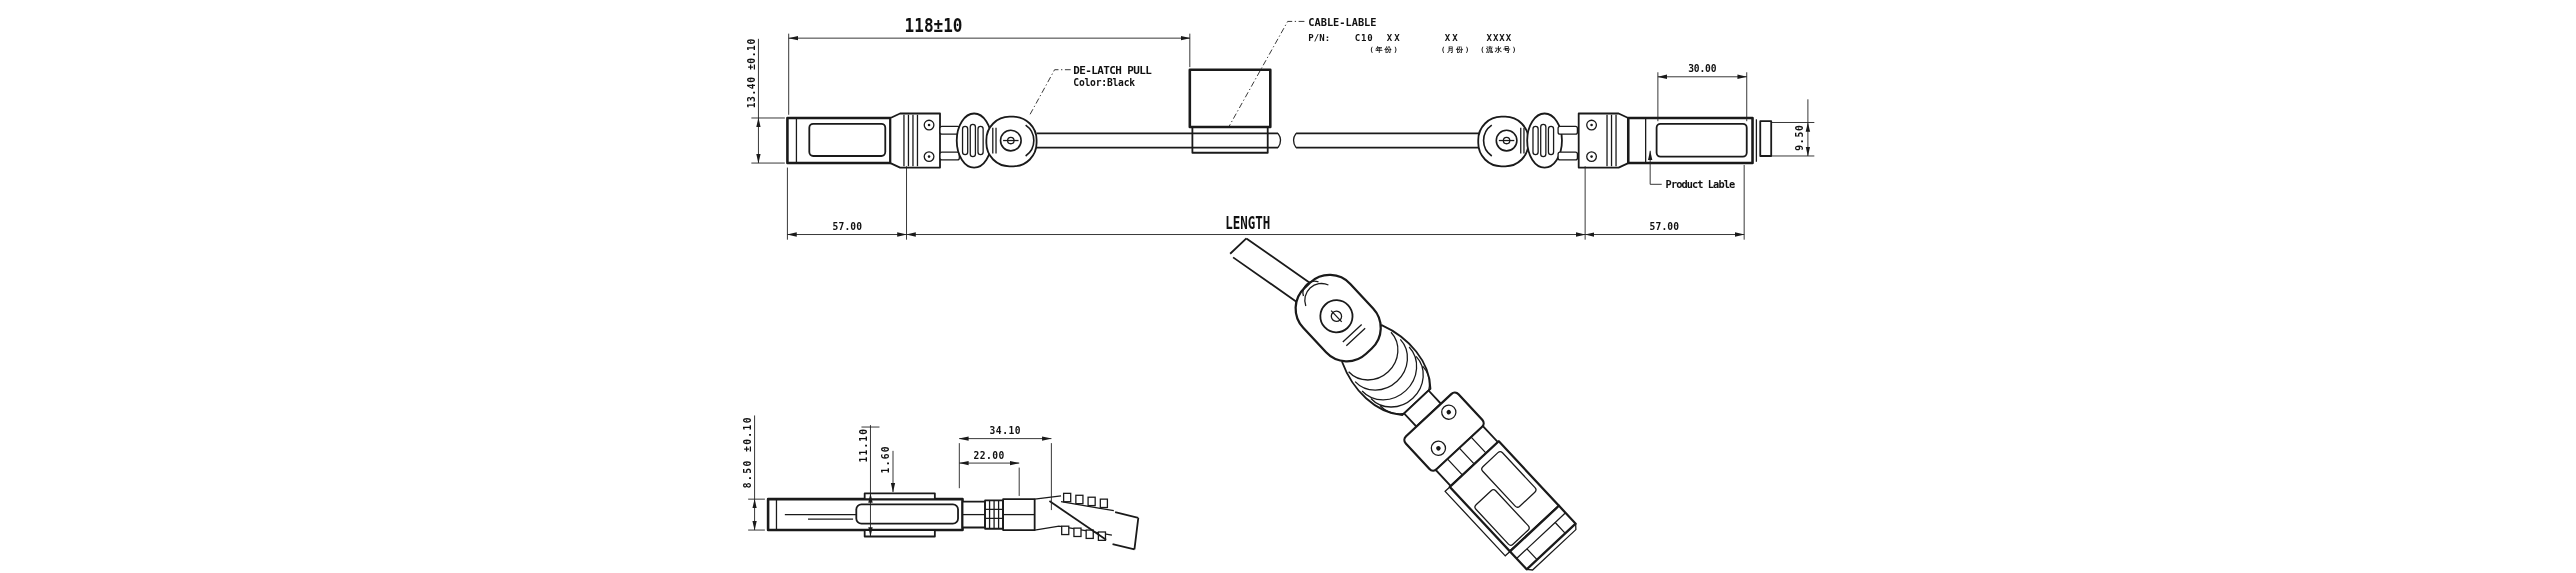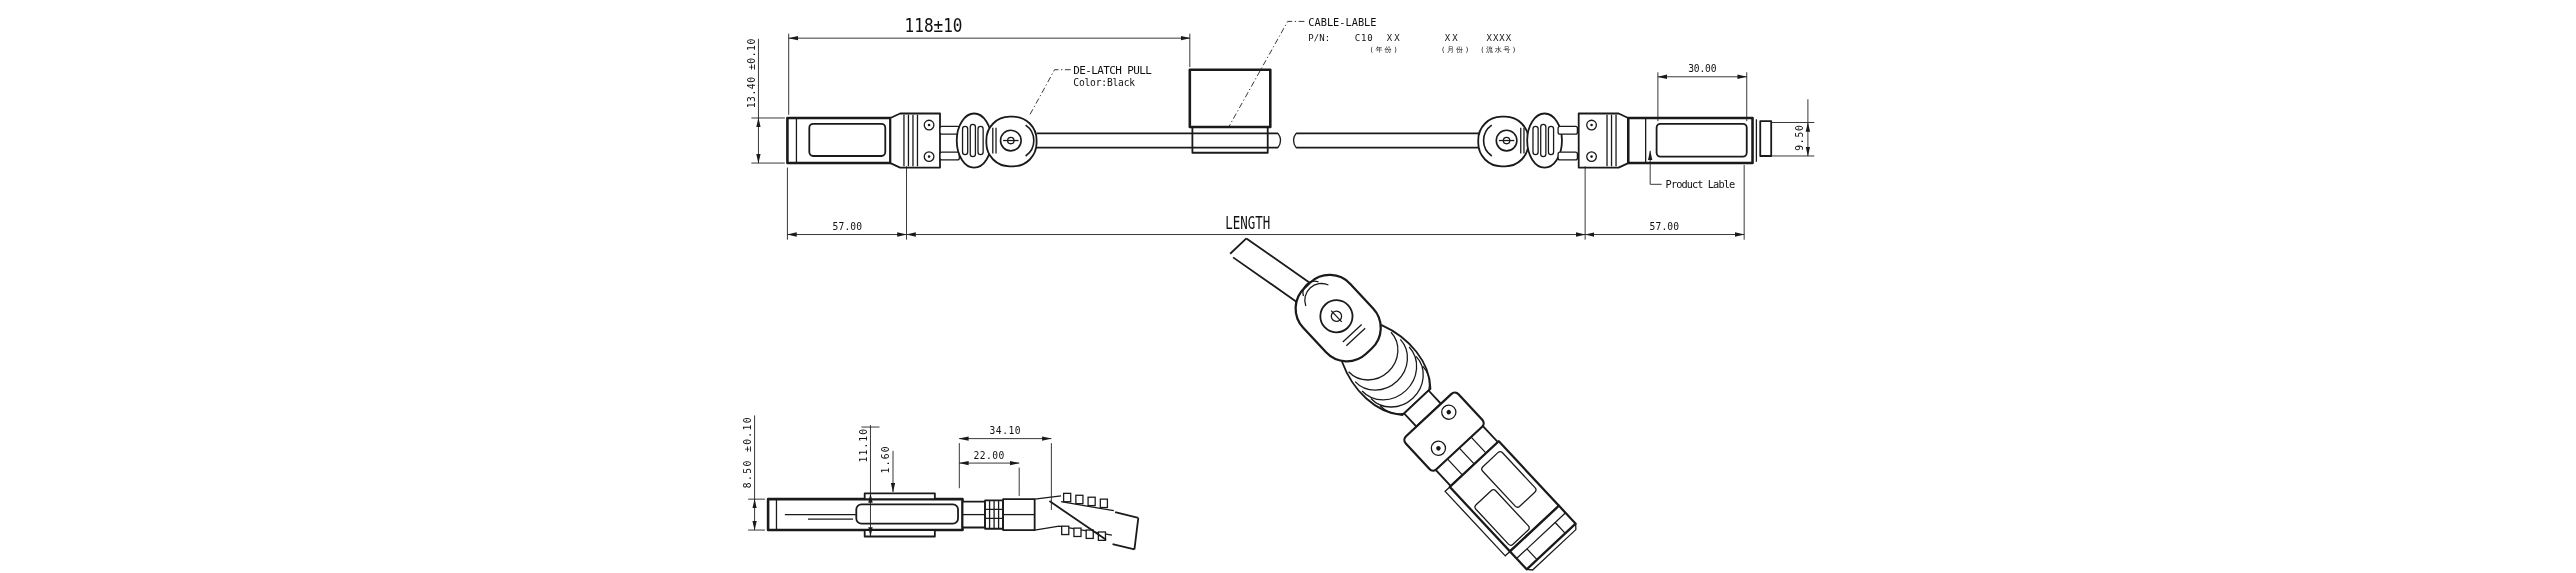--- a/index.html
+++ b/index.html
@@ -1,16 +1,16 @@
 <!DOCTYPE html>
 <html style="font-size:10.3px"><head>
 <meta charset="utf-8">
 <style>
   html,body{margin:0;padding:0;background:#ffffff;}
-  .stage{position:relative;width:2576px;height:574px;background:#ffffff;overflow:hidden;}
+  .stage{position:relative;width:2576px;height:574px;background:#ffffff;overflow:hidden;font-weight:bold;}
   svg{position:absolute;left:0;top:0;}
   .o4{stroke:#1a1a1a;stroke-width:4;fill:none;stroke-linejoin:round;}
   .o35{stroke:#1a1a1a;stroke-width:3.5;fill:none;stroke-linejoin:round;}
   .o3{stroke:#1a1a1a;stroke-width:2.8;fill:none;stroke-linejoin:round;}
   .o25{stroke:#1a1a1a;stroke-width:2.5;fill:none;}
   .o2{stroke:#1a1a1a;stroke-width:2;fill:none;}
   .dim{stroke:#222222;stroke-width:1.4;fill:none;}
   .ldr{stroke:#222222;stroke-width:1.4;fill:none;stroke-dasharray:9 4 2 4;}
   .fw{fill:#ffffff;}
   .fk{fill:#1a1a1a;stroke:none;}

